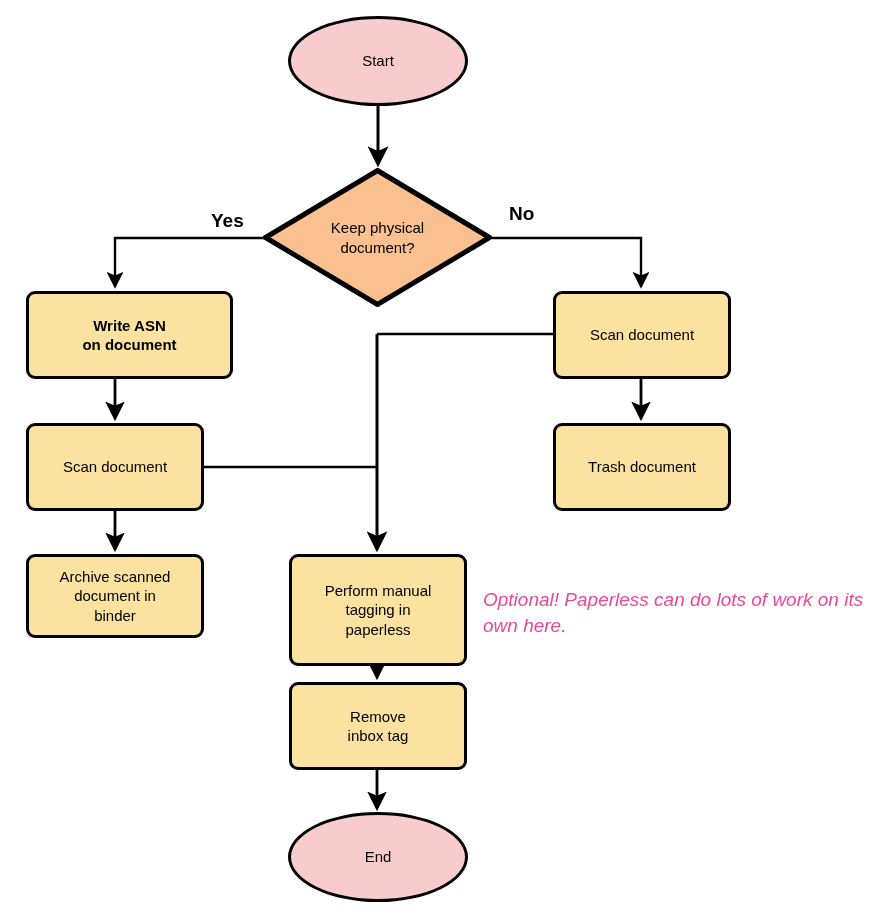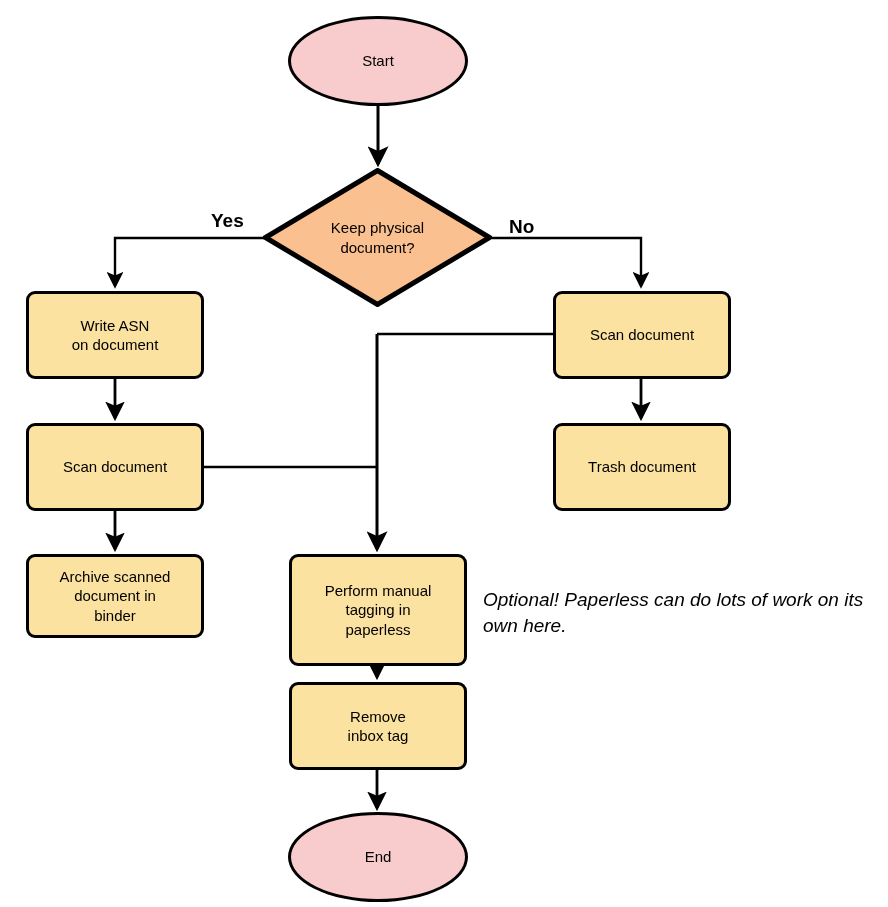--- a/index.html
+++ b/index.html
@@ -74,21 +74,21 @@
     font-size: 19px;
     color: #000000;
     z-index: 4;
     white-space: nowrap;
     font-weight: bold;
   }
   .annotation {
     position: absolute;
     font-size: 19px;
     font-style: italic;
-    color: #000000;
+    color: #ec4899;
     line-height: 1.35;
     z-index: 4;
   }
 </style>
 </head>
 <body>
 
 <div id="canvas">
 
   <svg id="edges" viewBox="0 0 888 907" width="888" height="907" xmlns="http://www.w3.org/2000/svg">
@@ -130,23 +130,23 @@
 
   <div class="node node-decision" style="left:263px; top:168px; width:229px; height:139px;">
     <svg class="diamond-shape" viewBox="0 0 229 139" preserveAspectRatio="none" xmlns="http://www.w3.org/2000/svg">
       <polygon points="114.5,2.5 226.5,69.5 114.5,136.5 2.5,69.5" fill="#fac090" stroke="#000000" stroke-width="5"></polygon>
     </svg>
     <span class="label">Keep physical
 document?</span>
   </div>
 
   <div class="edge-label" style="left:211px; top:210px;">Yes</div>
-  <div class="edge-label" style="left:509px; top:216px;">No</div>
+  <div class="edge-label" style="left:509px; top:203px;">No</div>
 
-  <div class="node node-process" style="left:26px; top:291px; width:178px; height:88px;">
+  <div class="node node-process" style="left:26px; top:291px; width:207px; height:88px;font-weight:bold;">
     <span class="label">Write ASN
 on document</span>
   </div>
 
   <div class="node node-process" style="left:26px; top:423px; width:178px; height:88px;">
     <span class="label">Scan document</span>
   </div>
 
   <div class="node node-process" style="left:26px; top:554px; width:178px; height:84px;">
     <span class="label">Archive scanned

